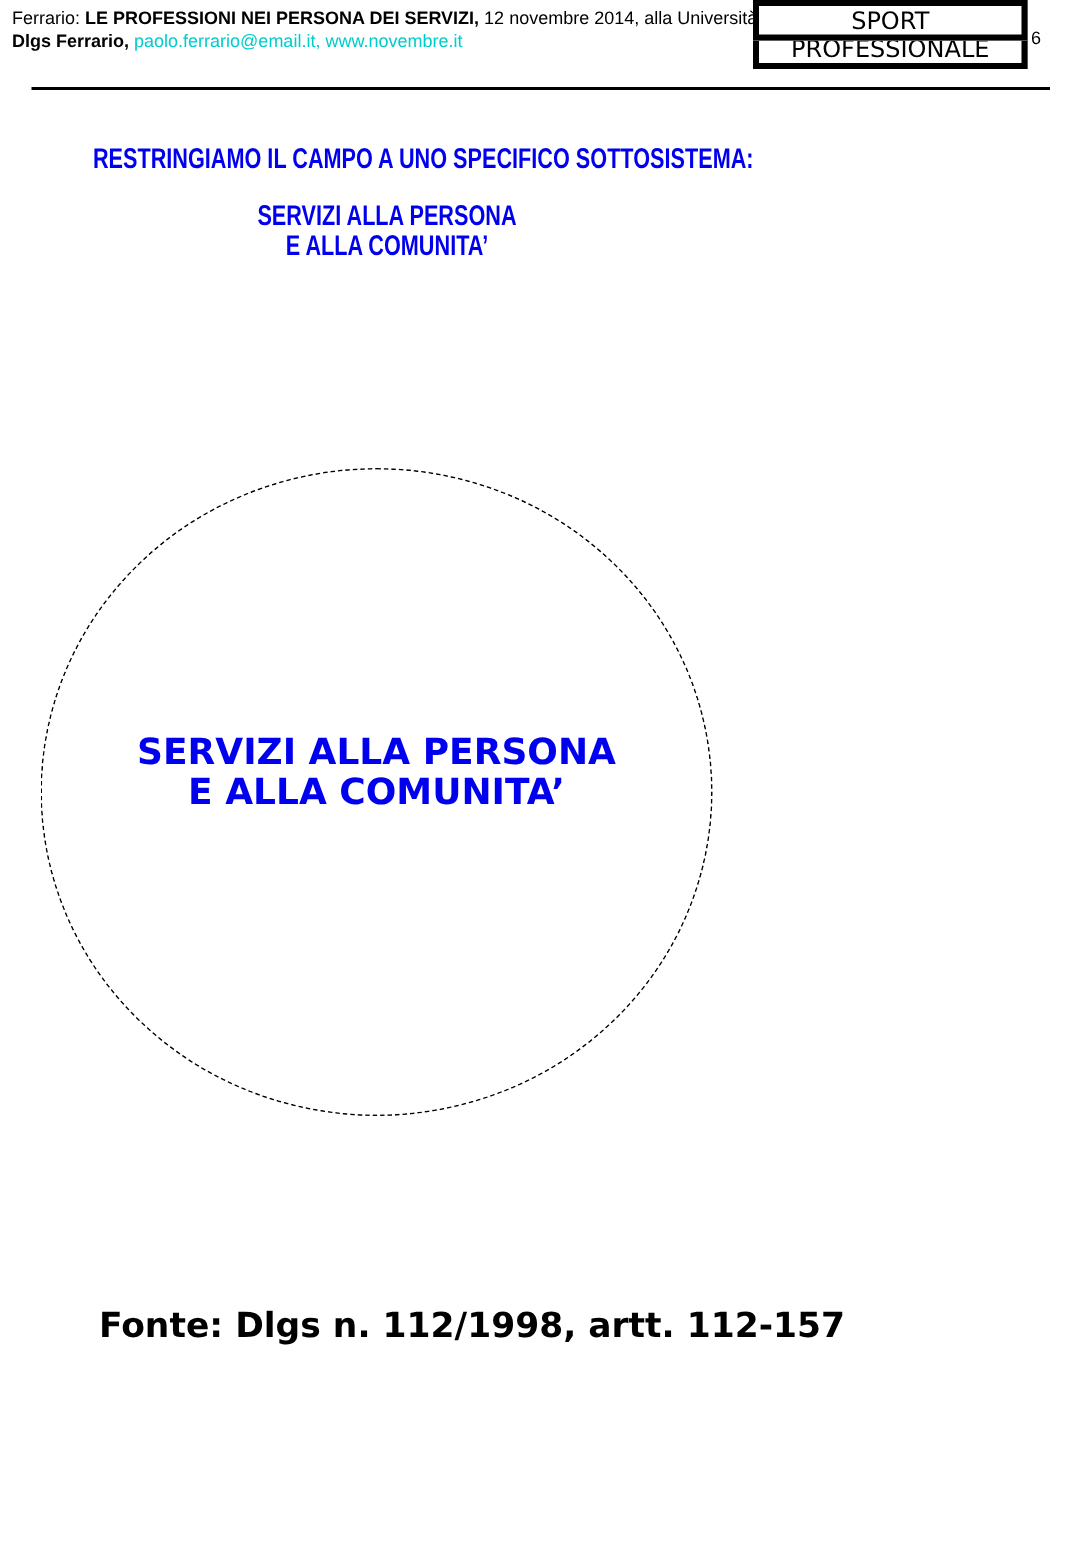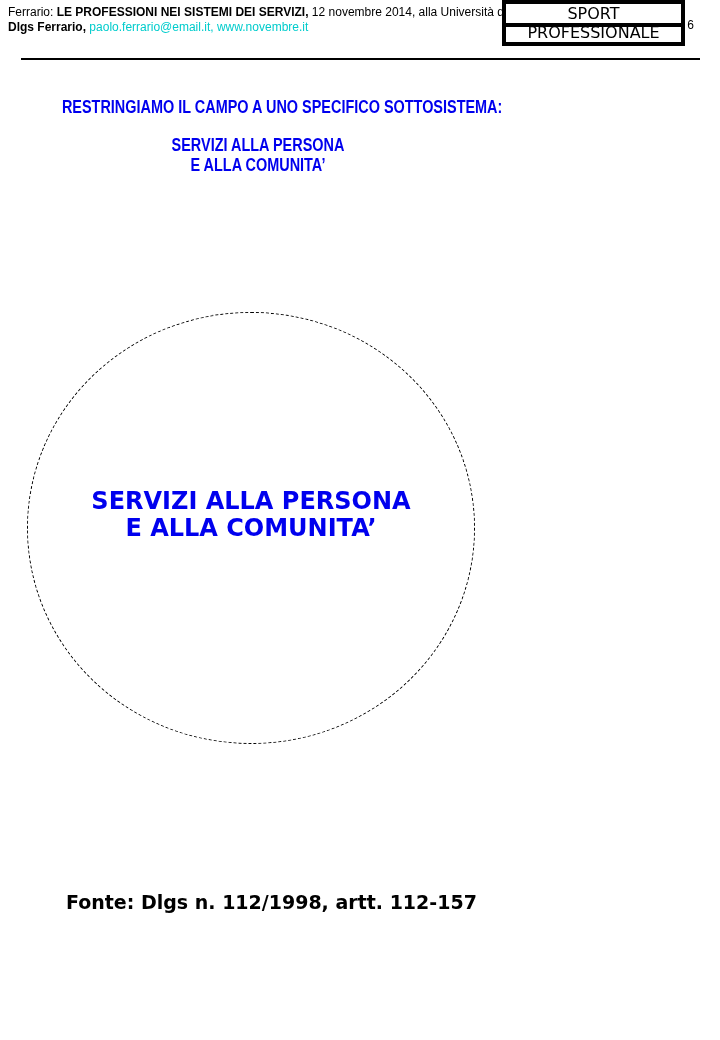--- a/index.html
+++ b/index.html
@@ -84,31 +84,31 @@
   .svc-box:nth-of-type(2){top:328px;height:72px;}
   .svc-box:nth-of-type(3){top:411px;height:73px;}
   .svc-box:nth-of-type(4){top:494px;height:71px;}
   .svc-box:nth-of-type(5){top:578px;height:72px;}
   .svc-box:nth-of-type(6){top:670px;height:72px;}
   .svc-box:nth-of-type(7){top:760px;height:70px;}
   
   .fonte{
     position:absolute;left:66px;top:873px;
     font-family:"DejaVu Sans", sans-serif;
-    font-weight:bold;font-size:19px;line-height:22px;
-    color:#000;white-space:nowrap;margin-top:18px;
+    font-weight:bold;font-size:23px;line-height:22px;
+    color:#000;white-space:nowrap;
   }
 </style>
 </head>
 <body>
 
 <div class="page">
 
   <div class="header">
-    <div><span>Ferrario: </span><span class="bold">LE PROFESSIONI NEI SISTEMI DEI SERVIZI,</span><span> 12 novembre 2014, alla Università di Milano Bicocca</span></div>
+    <div><span>Ferrario: </span><span class="bold">LE PROFESSIONI NEI PERSONA DEI SERVIZI,</span><span> 12 novembre 2014, alla Università di Milano Bicocca</span></div>
     <div><span class="bold">Dlgs Ferrario, </span><a class="link">paolo.ferrario@email.it</a><span class="link-sep">, </span><a class="link">www.novembre.it</a></div>
   </div>
 
   <div class="page-number">6</div>
 
   <div class="header-rule"></div>
 
   <div class="title-block">RESTRINGIAMO IL CAMPO A UNO SPECIFICO SOTTOSISTEMA:</div>
 
   <div class="subtitle-block">

